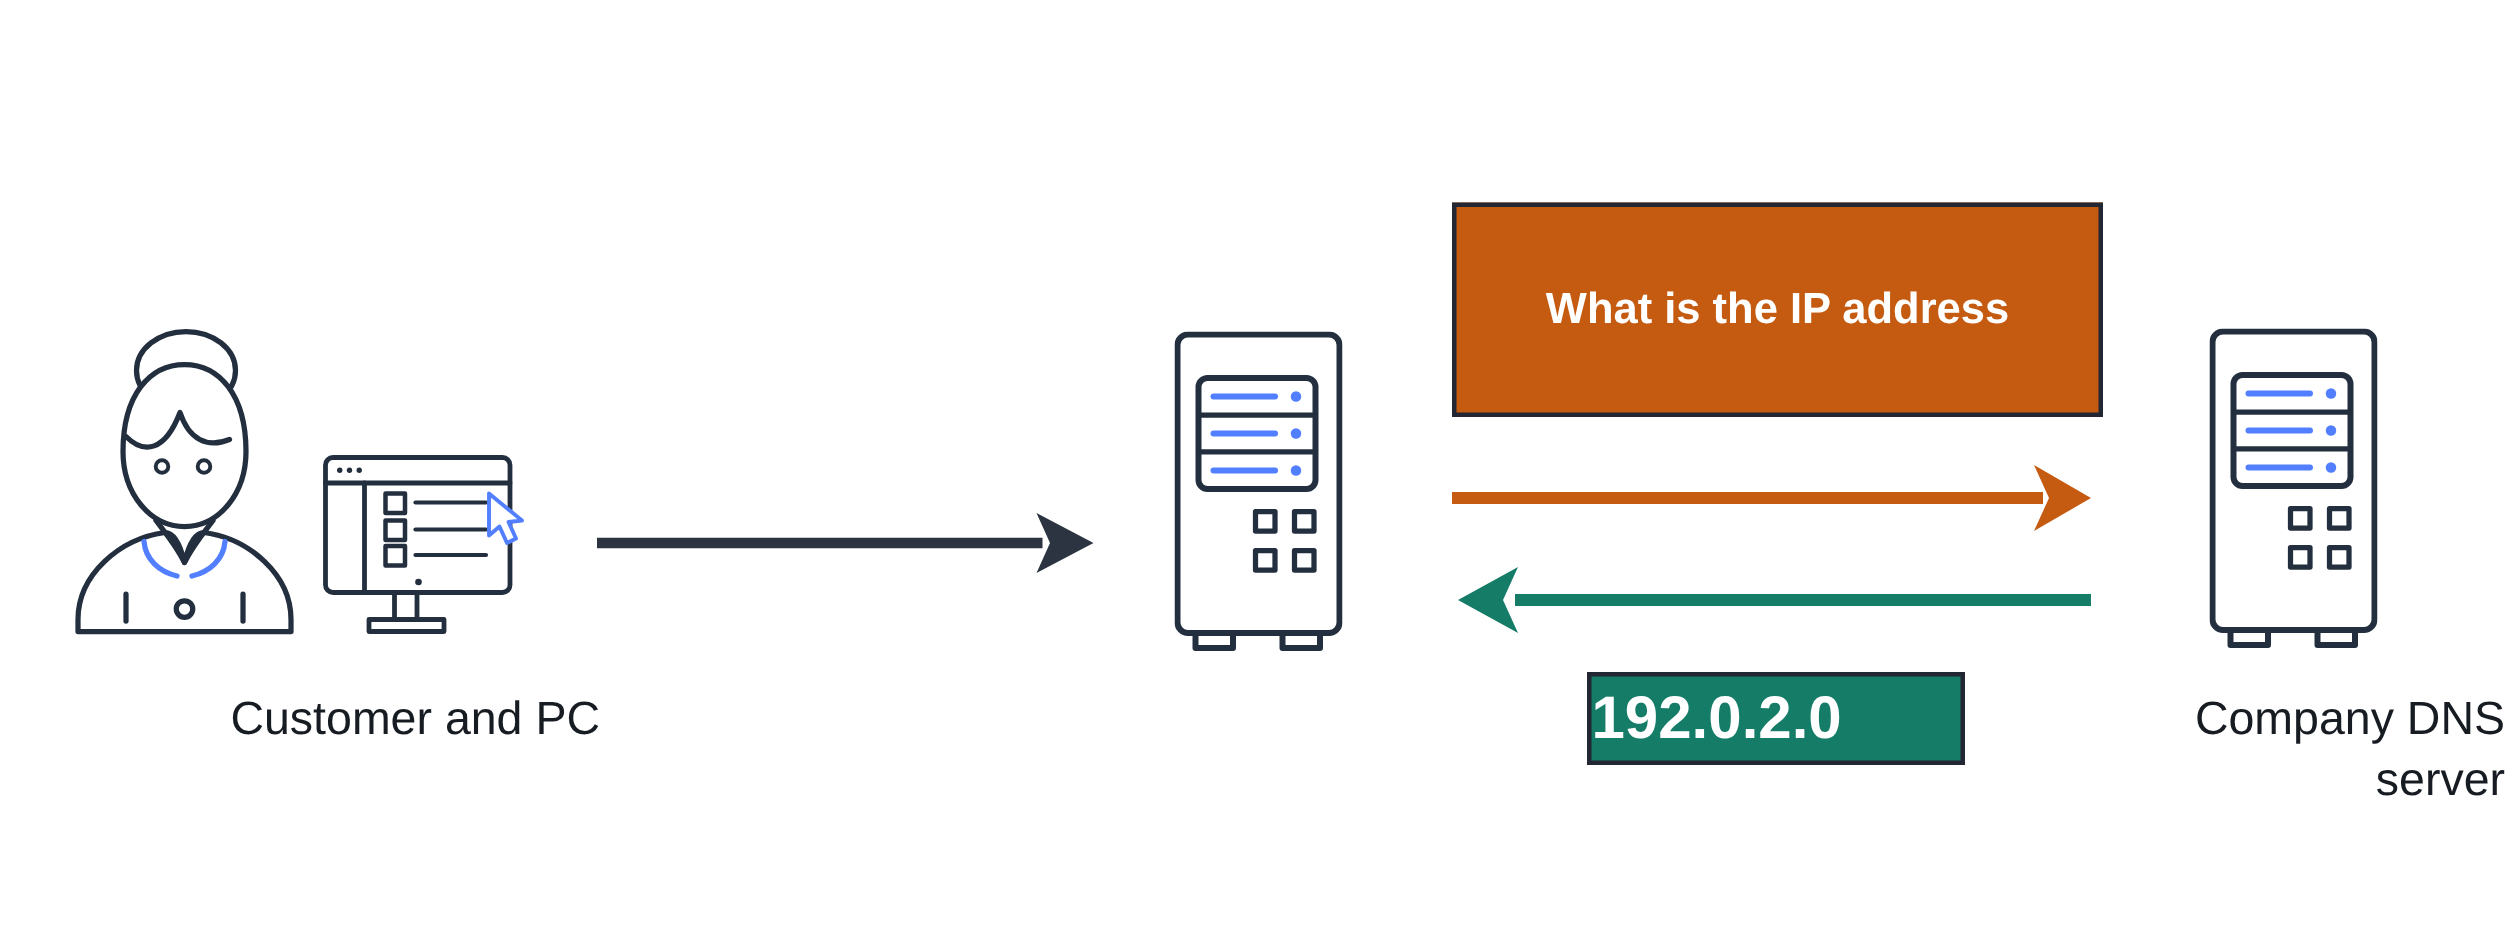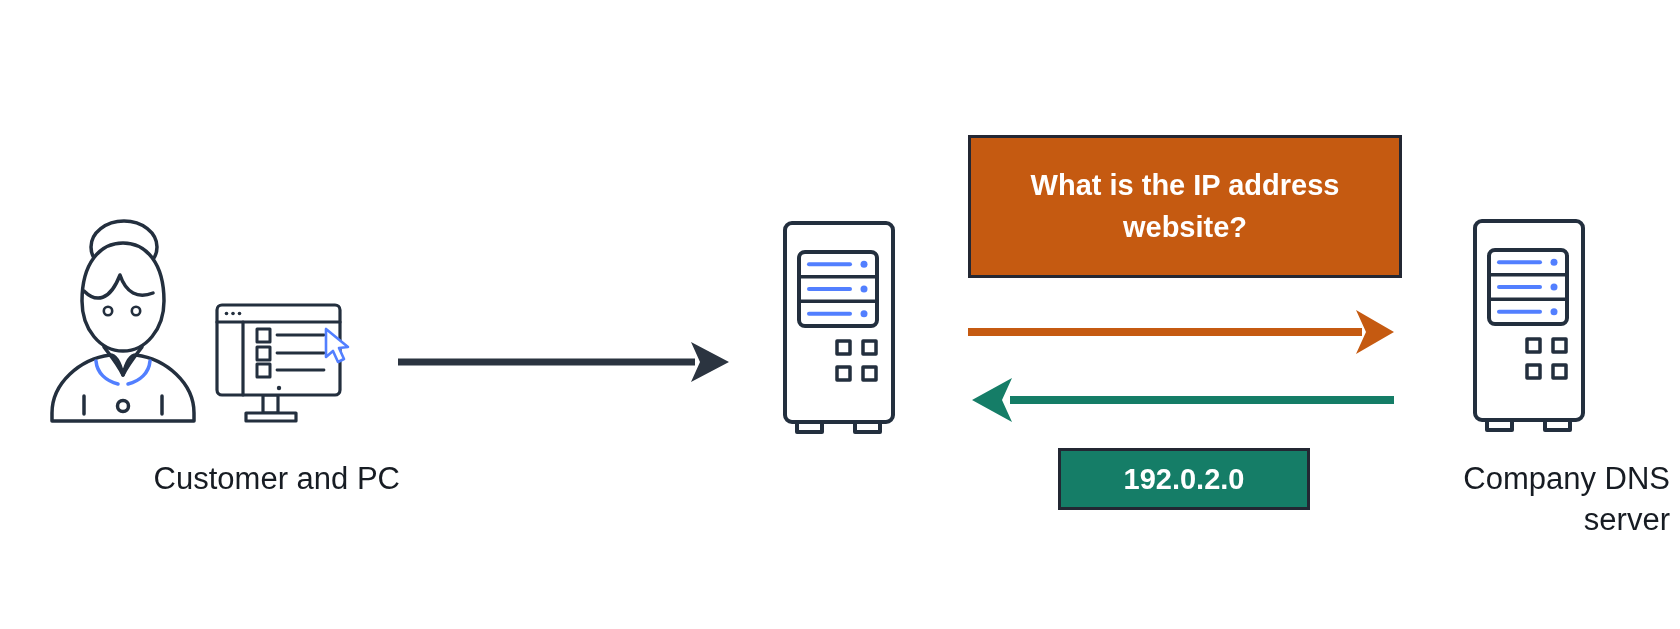--- a/index.html
+++ b/index.html
@@ -17,22 +17,22 @@
   #label-company{left:1390px;width:280px;}
   #question-box{
     left:968px;top:135px;width:434px;height:143px;box-sizing:border-box;
     background:#C55A11;border:3px solid #232733;
     display:flex;flex-direction:column;align-items:center;justify-content:center;
     color:#fff;font-size:29px;font-weight:600;line-height:1.42;text-align:center;
   }
   #answer-box{
     left:1058px;top:448px;width:252px;height:62px;box-sizing:border-box;
     background:#157D67;border:3px solid #232733;
-    display:flex;align-items:center;justify-content:center;
-    color:#fff;font-size:29px;font-weight:600;
+    display:flex;align-items:center;
+    color:#fff;font-size:40px;font-weight:600;
   }
   #icon-person-pc{left:40px;top:205px;}
   #icon-server-resolver{left:783px;top:221px;}
   #icon-server-company{left:1473px;top:219px;}
   #arrow-pc-resolver{left:395px;top:336px;}
   #arrow-query{left:964px;top:306px;}
   #arrow-response{left:964px;top:374px;}
 </style>
 </head>
 <body>
@@ -130,21 +130,20 @@
     <polygon points="392,4 430,26 392,48 402,26" fill="#C55A11"></polygon>
   </svg>
 
   <svg id="arrow-response" class="abs" width="440" height="52" viewBox="0 0 440 52">
     <line x1="46" y1="26" x2="430" y2="26" stroke="#157D67" stroke-width="8"></line>
     <polygon points="48,4 8,26 48,48 38,26" fill="#157D67"></polygon>
   </svg>
 
   <div id="question-box" class="abs">
     <span>What is the IP address</span>
-    <span>website?</span>
   </div>
 
   <div id="answer-box" class="abs">
     <span>192.0.2.0</span>
   </div>
 
   <div id="label-customer" class="node-label">Customer and PC</div>
   <div id="label-company" class="node-label">Company DNS server</div>
 
 </div>

